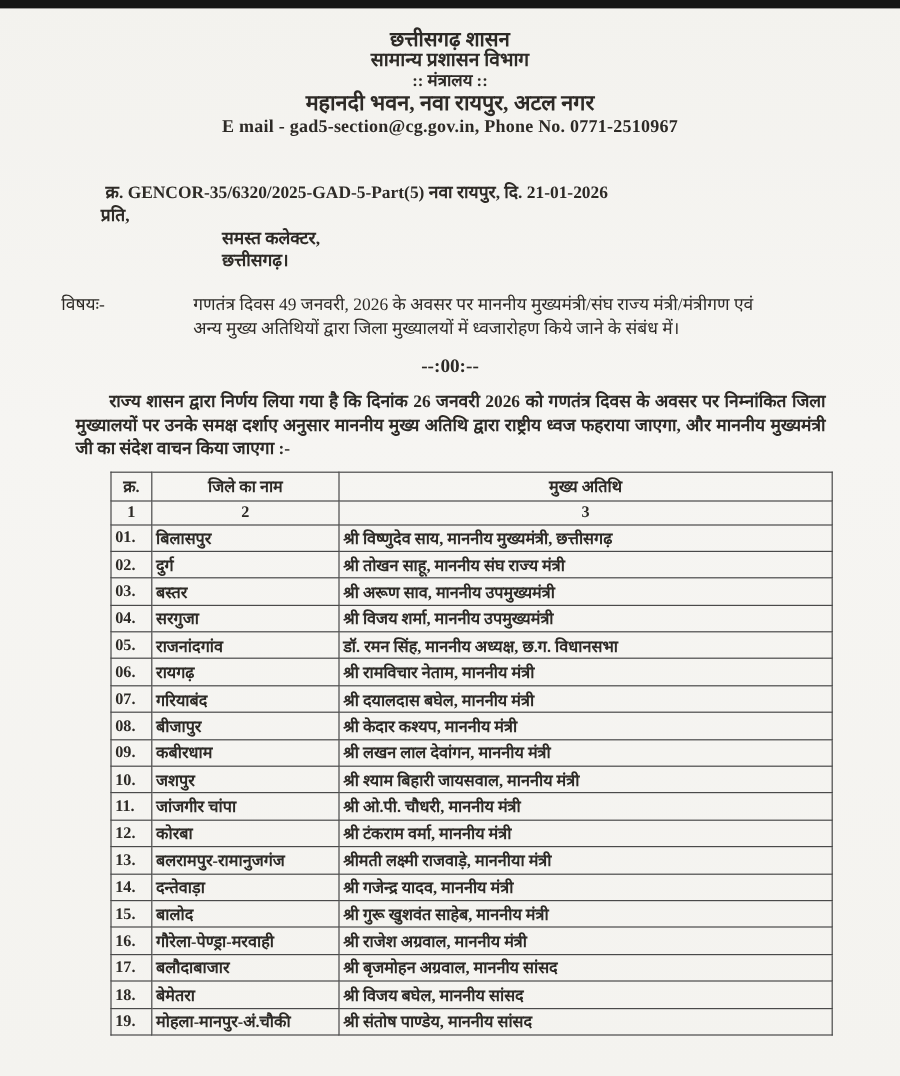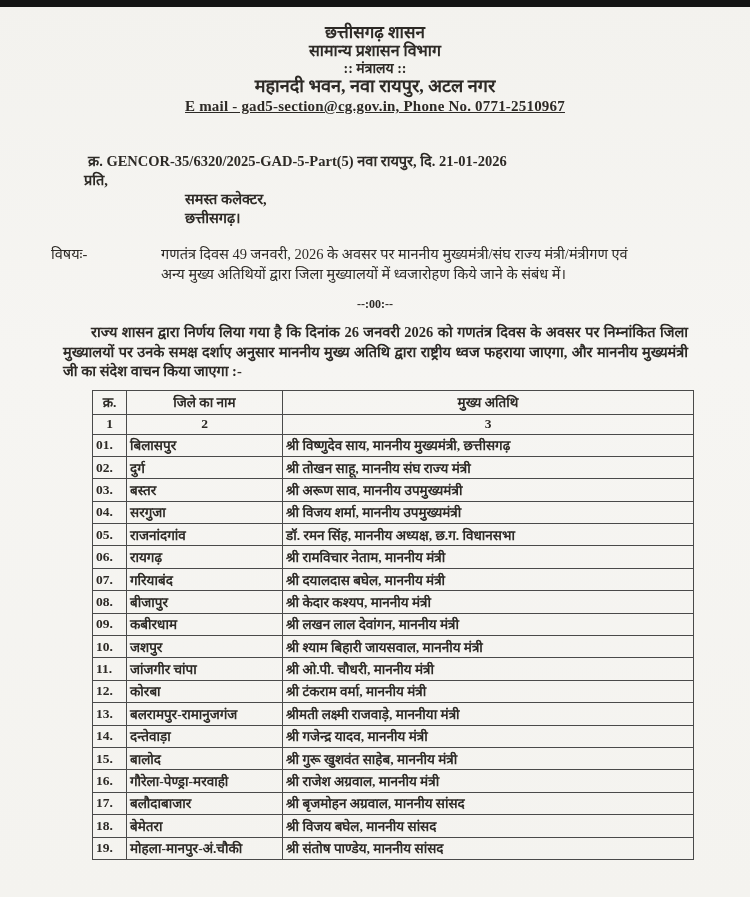--- a/index.html
+++ b/index.html
@@ -26,21 +26,21 @@
     height: 7px;
     background: #151515;
   }
   .page { position: absolute; top: 7px; left: 0; width: 750px; }
 
   .letterhead { text-align: center; padding-top: 16px; }
   .lh-govt    { font-size: 17px; line-height: 19px; font-weight: 700; }
   .lh-dept    { font-size: 16px; line-height: 18px; font-weight: 700; }
   .lh-min     { font-size: 14px; line-height: 17px; font-weight: 700; }
   .lh-addr    { font-size: 18px; line-height: 19px; font-weight: 700; }
-  .lh-contact { font-size: 15px; line-height: 20px; font-weight: 700; letter-spacing: 0.2px; text-decoration: underline; }
+  .lh-contact { font-size: 15px; line-height: 20px; font-weight: 700; letter-spacing: 0.2px; }
 
   .ref-line {
     margin: 36px 0 0 88px;
     font-size: 14.5px;
     line-height: 19px;
     font-weight: 600;
   }
   .to-label {
     margin-left: 84px;
     font-size: 14.5px;
@@ -59,21 +59,21 @@
     font-size: 14.5px;
     line-height: 20px;
     font-weight: 400;
   }
   .subject-label { flex: none; width: 110px; }
   .subject-text  { width: 482px; }
 
   .separator {
     margin-top: 13px;
     text-align: center;
-    font-size: 12px;
+    font-size: 16px;
     font-weight: 600;
   }
   .body-para {
     margin: 11px 62px 0 63px;
     font-size: 14.5px;
     line-height: 19.5px;
     text-indent: 28px;
     text-align: justify;
     font-weight: 600;
   }

